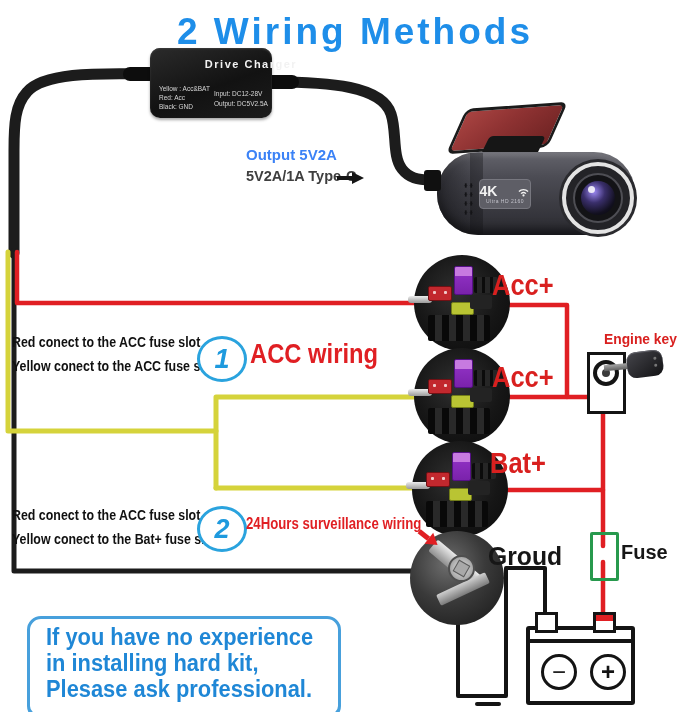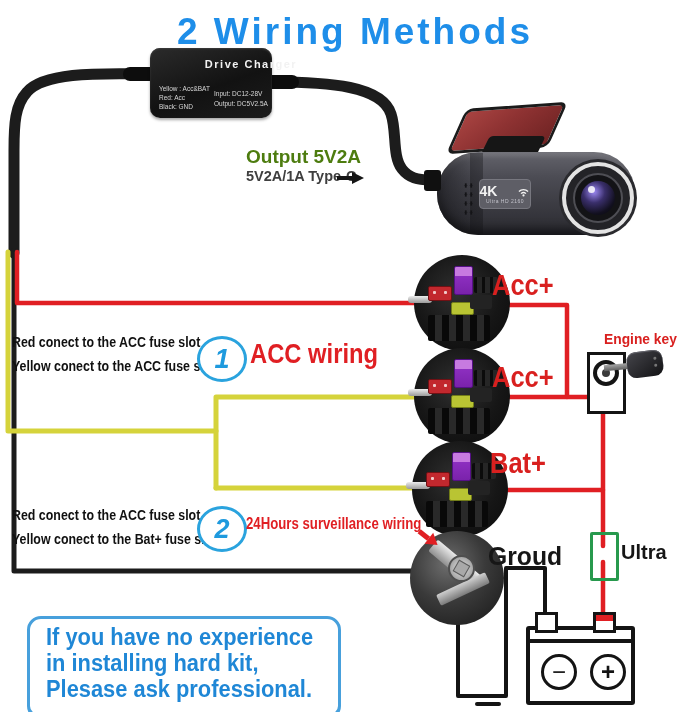--- a/index.html
+++ b/index.html
@@ -22,21 +22,21 @@
     box-shadow:inset 0 1px 2px #3d3d3d, 0 2px 3px rgba(0,0,0,.35);
   }
   .charger-title{
     position:absolute;left:0;top:10px;width:100%;text-align:center;
     color:#f2f2f2;font-weight:bold;font-size:11px;letter-spacing:1.5px;margin-left:40px;
   }
   .charger-specL{position:absolute;left:9px;top:36px;color:#d8d8d8;font-size:6.5px;line-height:9px;}
   .charger-specR{position:absolute;left:64px;top:41px;color:#d8d8d8;font-size:6.5px;line-height:10px;}
 
   
-  .out-title{left:246px;top:146px;font-size:19px;font-weight:bold;color:#4d7c0f;}
+  .out-title{left:246px;top:146px;font-size:15px;font-weight:bold;color:#3b82f6;}
   .out-sub{left:246px;top:168px;font-size:14.5px;font-weight:600;color:#3f3f3f;}
   .arrowR{left:337px;top:172px;width:30px;height:12px;display:flex;align-items:center;}
   .arrowR .shaft{width:15px;height:4.5px;background:#151515;}
   .arrowR .head{width:0;height:0;border-left:12px solid #151515;border-top:6px solid transparent;border-bottom:6px solid transparent;}
 
   
   .cam-pad{
     left:456px;top:106px;width:96px;height:38px;border-radius:7px;
     background:linear-gradient(135deg,#a84341 0%,#8e3232 45%,#6f2323 100%);
     border:3px solid #1b1b1b;transform:rotate(-4deg) skewX(-28deg);
@@ -290,21 +290,21 @@
     <div class="bolt"></div>
     <div class="nut"></div>
   </div>
   <div class="abs gnd-arrow">
       <span class="shaft"></span>
       <span class="head"></span>
     </div>
   <div class="abs gnd-label">Groud</div>
 
   <div class="abs fuse-rect"></div>
-  <div class="abs fuse-label">Ultra</div>
+  <div class="abs fuse-label">Fuse</div>
 
   <div class="abs battery">
     <div class="bat-lid"></div>
     <div class="bat-circ bat-minus">−</div>
     <div class="bat-circ bat-plus">+</div>
   </div>
   <div class="abs term term-neg"></div>
   <div class="abs term term-pos">
       <i></i>
     </div>

